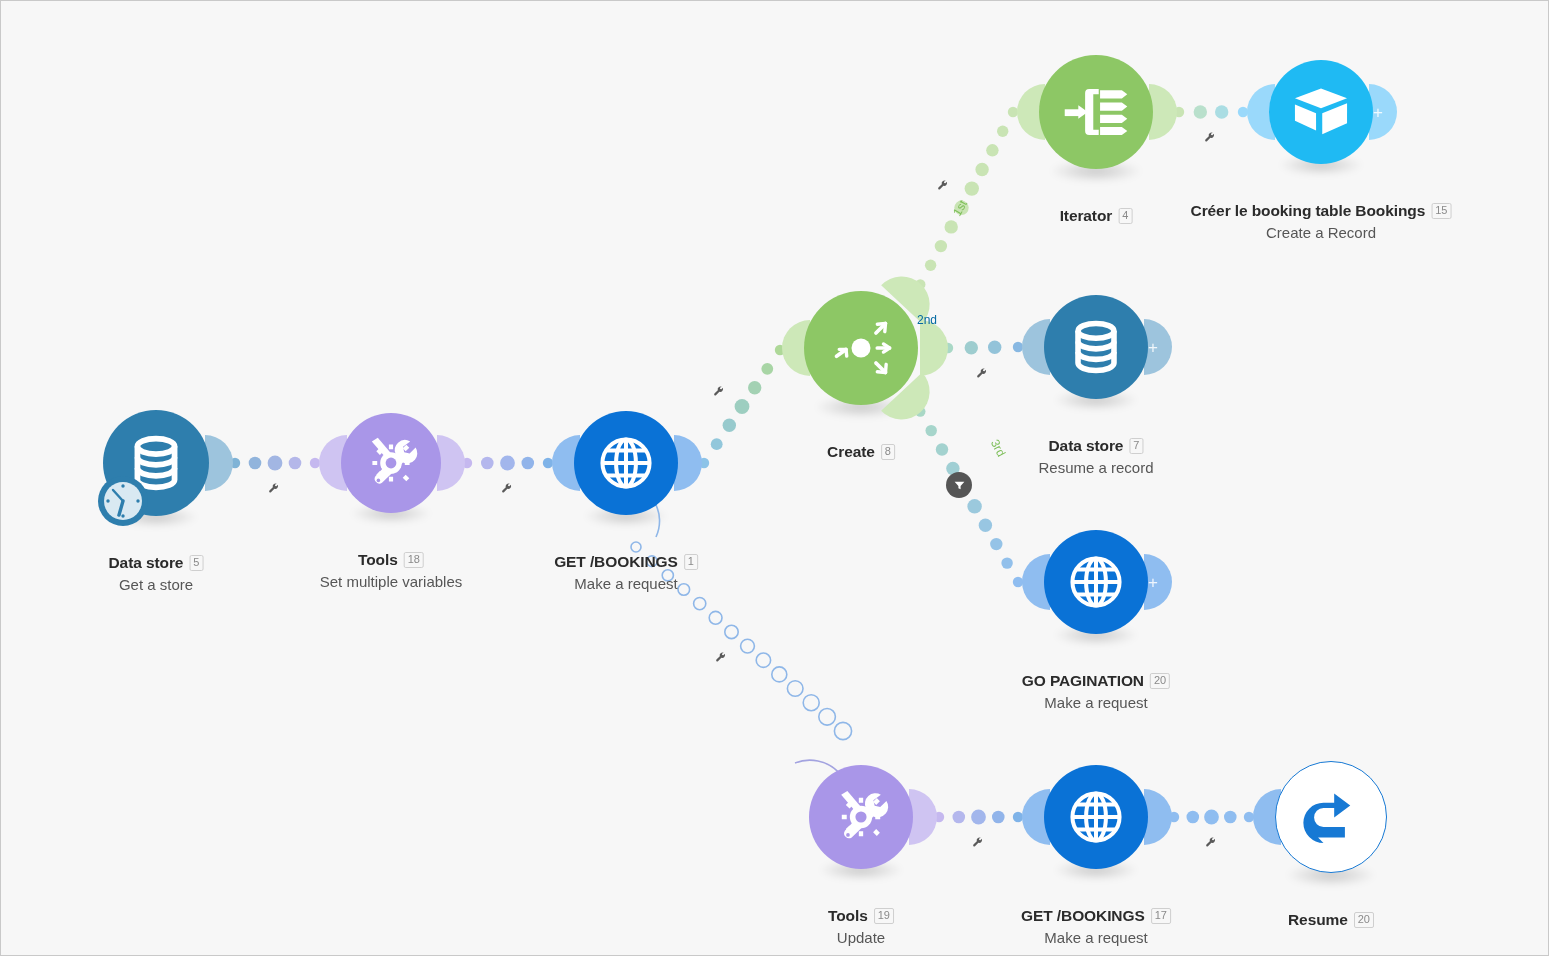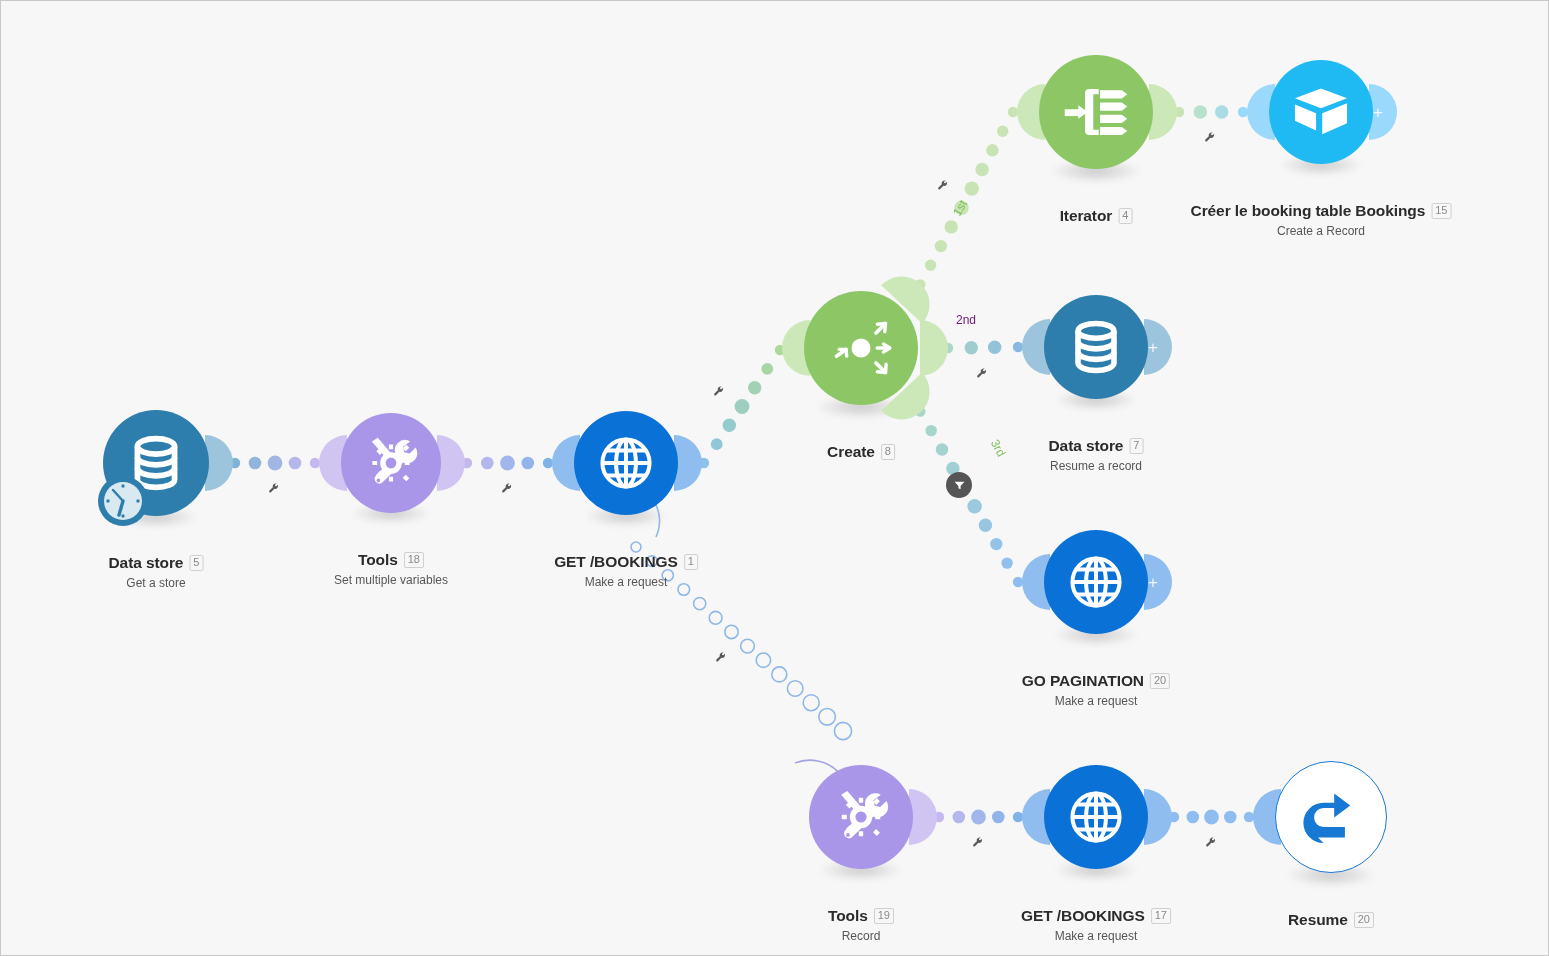--- a/index.html
+++ b/index.html
@@ -60,21 +60,21 @@
   .label-row { display: inline-flex; align-items: center; gap: 6px; justify-content: center; }
   .nlabel {
     font-size: 15.5px; font-weight: bold; color: #2b2b2b; letter-spacing: -0.1px;
   }
   .nbadge {
     font-size: 11px; color: #8a8a8a;
     border: 1px solid #cfcfcf; background: #f7f7f7;
     border-radius: 2px; padding: 0px 3px 1px 3px; line-height: 13px;
     min-width: 13px; text-align: center; display:inline-block;
   }
-  .nsub { font-size: 12px; color: #565656; margin-top: 4px; }
+  .nsub { font-size: 15px; color: #565656; margin-top: 4px; }
 
   
   .wrench {
     position: absolute; width: 16px; height: 16px;
     transform: translate(-50%, -50%);
   }
   
   .routelabel {
     position: absolute; font-size: 12px; color: #7ebf5a; font-weight: normal;
     transform-origin: 50% 50%;
@@ -429,21 +429,21 @@
         </g>
         <circle cx="50" cy="50" r="18" fill="none" stroke="#a996e8" stroke-width="0"></circle>
       </g>
           </svg>
     </div>
         <div class="label-wrap" style="left:860px; top:906px;">
       <span class="label-row">
         <span class="nlabel">Tools</span>
         <span class="nbadge">19</span>
       </span>
-      <div class="nsub">Record</div>
+      <div class="nsub">Update</div>
     </div>
       </div>
       <div class="node" style="left: 0px; top: 0px;">
         <div class="bubble-shadow" style="left:1052.36px; top:858px; width:85.28px; height:21.84px;"></div>
         <div class="stub left" style="left:1021px; top:788px; background:#8fbdf0;"></div>
         <div class="stub" style="left:1143px; top:788px; background:#8fbdf0;"></div>
         <div class="bubble" style="left:1043px; top:764px; width:104px; height:104px; background:#0a72d6;">
       <svg class="ico" width="62" height="62" viewBox="0 0 100 100">
       <g fill="none" stroke="#fff" stroke-width="6.5">
         <circle cx="50" cy="50" r="38"></circle>
@@ -504,21 +504,21 @@
       <div class="wrench" style="left: 721.227px; top: 657.433px;"><svg width="16" height="16" viewBox="0 0 24 24">
     <path fill="#5a5a5a" d="M14.6 4.2a4.3 4.3 0 0 0-5.9 5.2l-5 5a1.6 1.6 0 0 0 2.3 2.3l5-5a4.3 4.3 0 0 0 5.2-5.9l-2.1 2.1-1.8-.4-.4-1.8z"></path>
   </svg></div>
       <div class="wrench" style="left: 977.5px; top: 842px;"><svg width="16" height="16" viewBox="0 0 24 24">
     <path fill="#5a5a5a" d="M14.6 4.2a4.3 4.3 0 0 0-5.9 5.2l-5 5a1.6 1.6 0 0 0 2.3 2.3l5-5a4.3 4.3 0 0 0 5.2-5.9l-2.1 2.1-1.8-.4-.4-1.8z"></path>
   </svg></div>
       <div class="wrench" style="left: 1210.5px; top: 842px;"><svg width="16" height="16" viewBox="0 0 24 24">
     <path fill="#5a5a5a" d="M14.6 4.2a4.3 4.3 0 0 0-5.9 5.2l-5 5a1.6 1.6 0 0 0 2.3 2.3l5-5a4.3 4.3 0 0 0 5.2-5.9l-2.1 2.1-1.8-.4-.4-1.8z"></path>
   </svg></div>
       <div class="routelabel" style="left: 959px; top: 207px; transform: translate(-50%, -50%) rotate(-60deg); color: rgb(126, 191, 90);">1st</div>
-      <div class="routelabel" style="left: 965px; top: 319px; transform: translate(-50%, -50%) rotate(0deg); color: #701a75;">2nd</div>
+      <div class="routelabel" style="left: 926px; top: 319px; transform: translate(-50%, -50%) rotate(0deg); color: #0369a1;">2nd</div>
       <div class="routelabel" style="left: 997px; top: 447px; transform: translate(-50%, -50%) rotate(62deg); color: rgb(126, 191, 90);">3rd</div>
       <div class="filter-chip" style="left: 958px; top: 484px; background: rgb(85, 85, 85);">
         <svg width="13" height="13" viewBox="0 0 24 24">
           <path fill="#fff" d="M3 5h18l-7 8v6l-4-2v-4z"></path>
         </svg>
       </div>
     </div>
 </div>
 
 </body></html>

